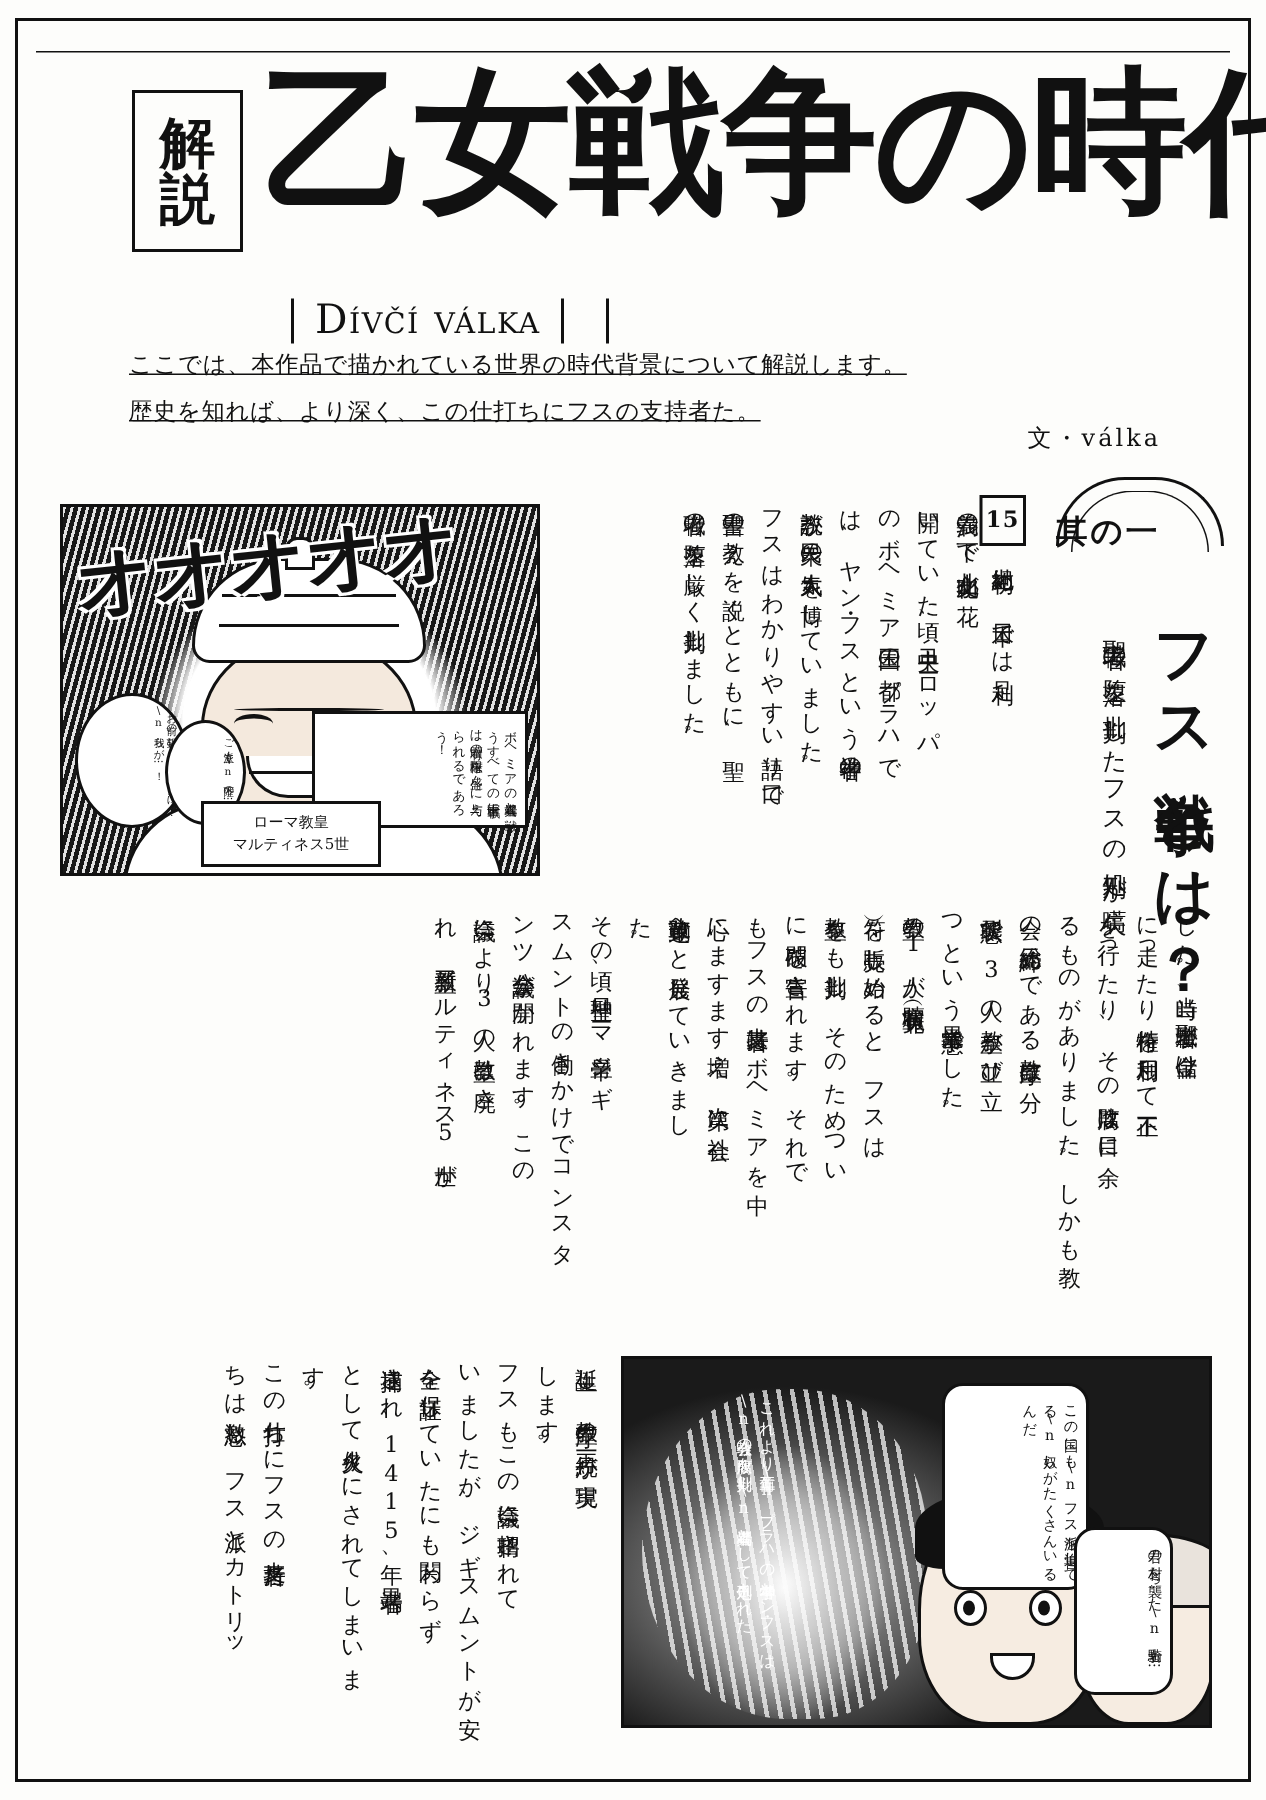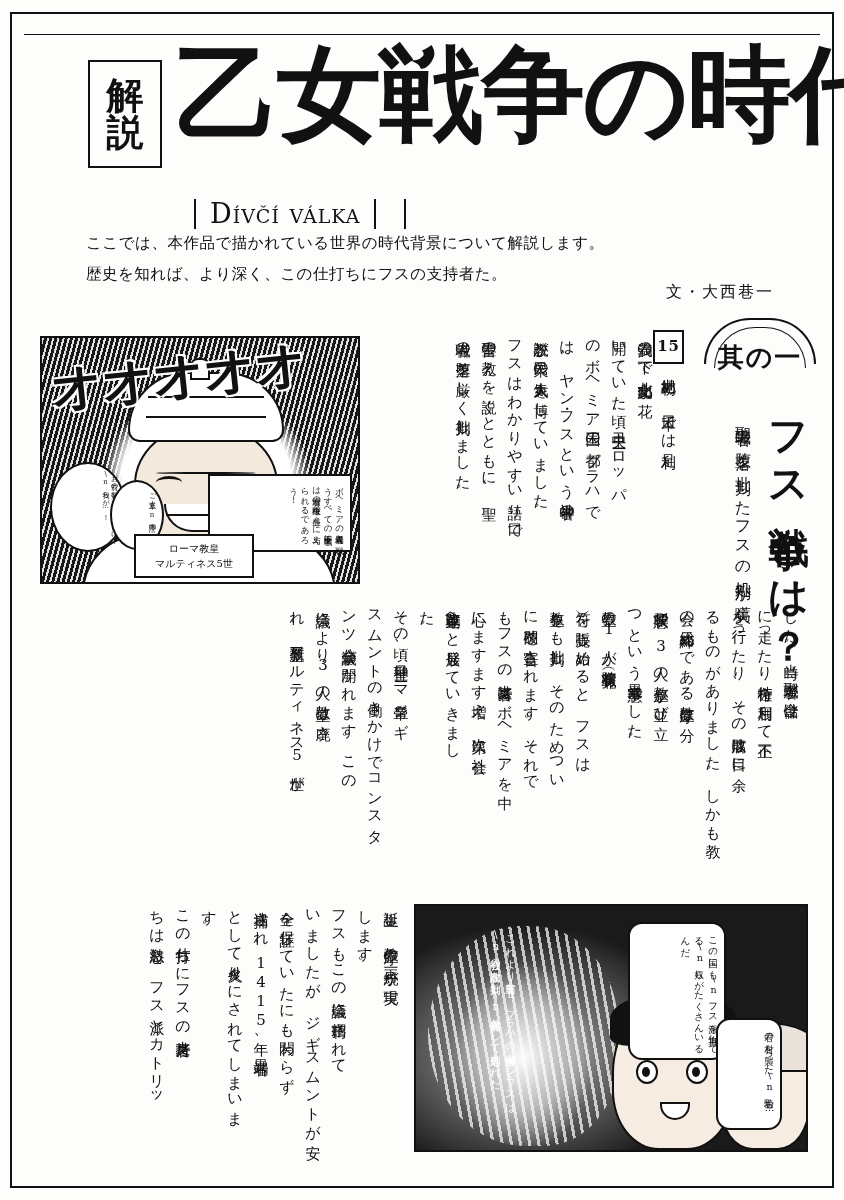--- a/index.html
+++ b/index.html
@@ -70,20 +70,21 @@
   }
   .kana-sub{
     font-size:19px;letter-spacing:2px;
   }
 
   
   .lead{
     position:absolute;left:86px;top:228px;
     font-size:15.5px;line-height:2.0;
     letter-spacing:0.5px;
+    text-decoration:underline;
   }
   .byline{
     position:absolute;right:70px;top:282px;
     font-size:16px;letter-spacing:2px;
   }
 
   
   .sec-head{
     position:absolute;right:28px;top:318px;
     width:120px;height:560px;
@@ -97,21 +98,21 @@
     border:2px solid #111;border-bottom:none;
     border-radius:56px 56px 0 0;
     box-sizing:border-box;
   }
   .sono-ichi .arc:after{
     content:"";position:absolute;left:8px;top:7px;right:8px;height:40px;
     border:1px solid #111;border-bottom:none;border-radius:48px 48px 0 0;
   }
   .sono-ichi .txt{
     position:absolute;left:0;top:22px;width:112px;
-    text-align:center;font-size:26px;letter-spacing:2px;font-weight:bold;
+    font-size:21px;letter-spacing:2px;font-weight:bold;
   }
   .vtitle{
     position:absolute;right:6px;top:78px;
     writing-mode:vertical-rl;
     text-orientation:upright;
     font-size:40px;
     font-weight:bold;
     letter-spacing:4px;
     line-height:1.05;
     height:440px;
@@ -276,21 +277,21 @@
       <span class="czech">Dívčí válka</span>
       <span class="bar"></span>
       <span class="bar"></span>
     </div>
   </div>
 
   <div class="lead">
     <div>ここでは、本作品で描かれている世界の時代背景について解説します。</div>
     <div>歴史を知れば、より深く、この仕打ちにフスの支持者た。</div>
   </div>
-  <div class="byline">文・大西巷一</div>
+  <div class="byline">文・válka</div>
 
   <div class="sec-head">
     <div class="sono-ichi">
       <div class="arc"></div>
       <div class="txt">其の一</div>
     </div>
     <div class="vtitle">フス戦争とは？</div>
     <div class="vsub">聖職者の堕落を批判したフスの処刑が嚆矢</div>
   </div>
 

